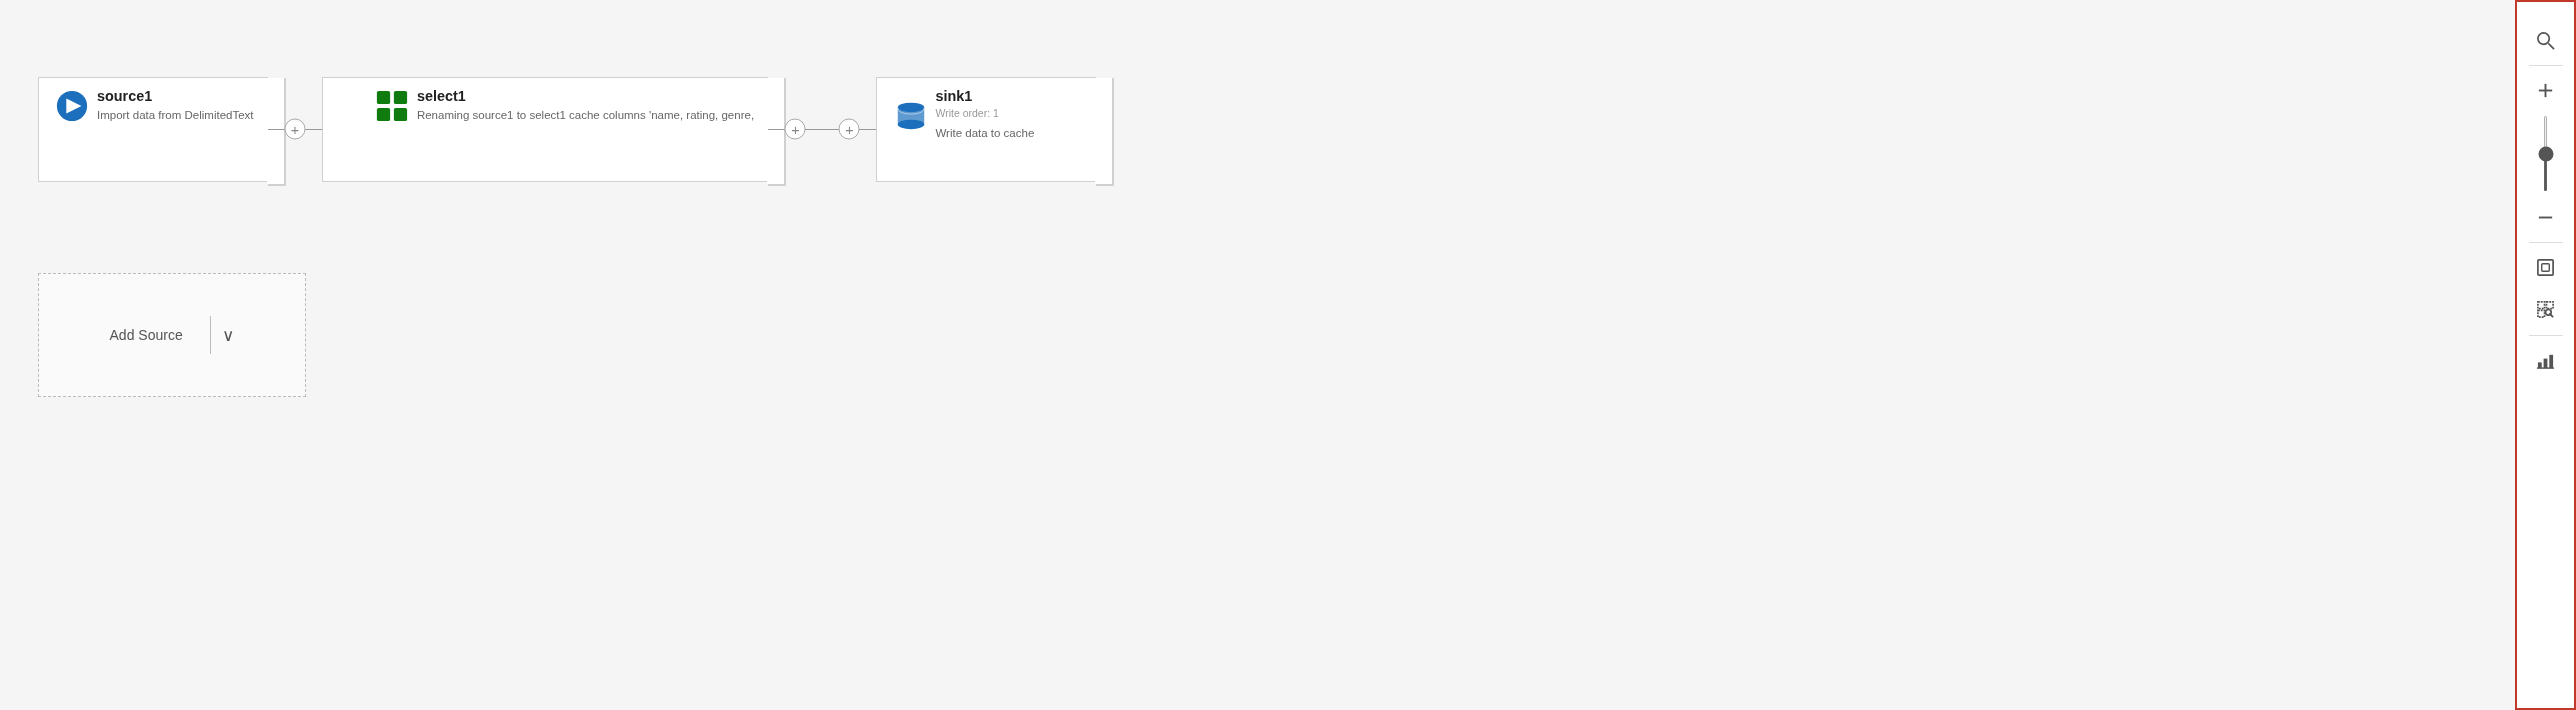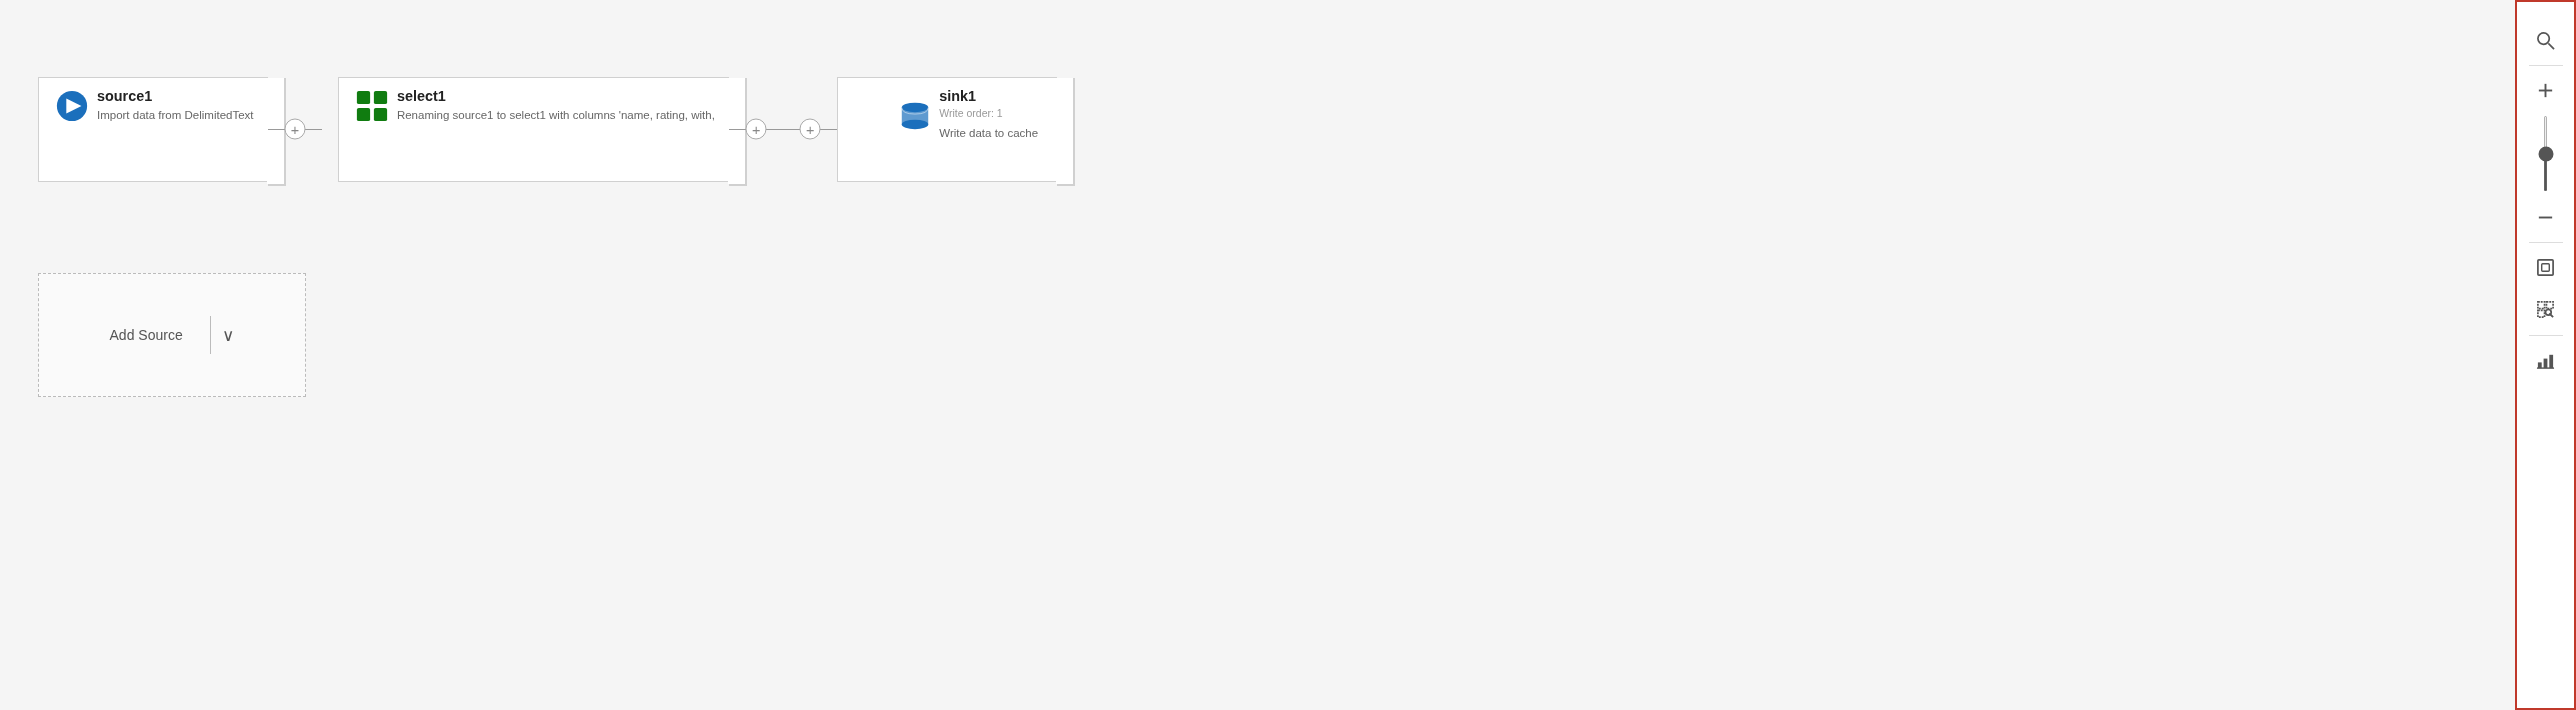--- a/index.html
+++ b/index.html
@@ -252,49 +252,49 @@
           <div class="pnode-desc">Import data from DelimitedText</div>
         </div>
       </div>
     </div>
 
     <div class="conn" style="z-index:5;">
       <div class="conn-h"></div>
       <div class="conn-plus-circle">+</div>
     </div>
 
-    <div class="pnode" style="z-index:3; margin-left:16px;">
+    <div class="pnode" style="z-index:3; margin-left:0;padding-left:36px;">
       <div class="pnode-leftbar"></div>
       <div class="pnode-body">
 
         <svg class="svg-icon" viewBox="0 0 36 36">
           <rect x="2" y="2" width="14" height="14" rx="2" fill="#107c10"></rect>
           <rect x="20" y="2" width="14" height="14" rx="2" fill="#107c10"></rect>
           <rect x="2" y="20" width="14" height="14" rx="2" fill="#107c10"></rect>
           <rect x="20" y="20" width="14" height="14" rx="2" fill="#107c10"></rect>
         </svg>
         <div class="pnode-text">
           <div class="pnode-name">select1</div>
-          <div class="pnode-desc">Renaming source1 to select1 with columns 'name, rating, with,</div>
+          <div class="pnode-desc">Renaming source1 to select1 cache columns 'name, rating, genre,</div>
         </div>
       </div>
     </div>
 
     <div class="conn" style="z-index:5;">
       <div class="conn-h"></div>
       <div class="conn-plus-circle">+</div>
     </div>
 
 
     <div class="conn" style="z-index:5;">
       <div class="conn-h"></div>
       <div class="conn-plus-circle">+</div>
     </div>
 
-    <div class="pnode" style="z-index:1;gap:43px;">
+    <div class="pnode" style="z-index:1;">
       <div class="pnode-leftbar"></div>
       <div class="pnode-body">
 
         <svg class="svg-icon" viewBox="0 0 36 36">
           <ellipse cx="18" cy="10" rx="14" ry="5" fill="#1b6fbc"></ellipse>
           <rect x="4" y="10" width="28" height="18" fill="#1b6fbc" opacity="0.7"></rect>
           <ellipse cx="18" cy="28" rx="14" ry="5" fill="#1b6fbc"></ellipse>
           <path d="M4,10 Q4,17 18,17 Q32,17 32,10" fill="none" stroke="#fff" stroke-width="1" opacity="0.5"></path>
         </svg>
         <div class="pnode-text">

